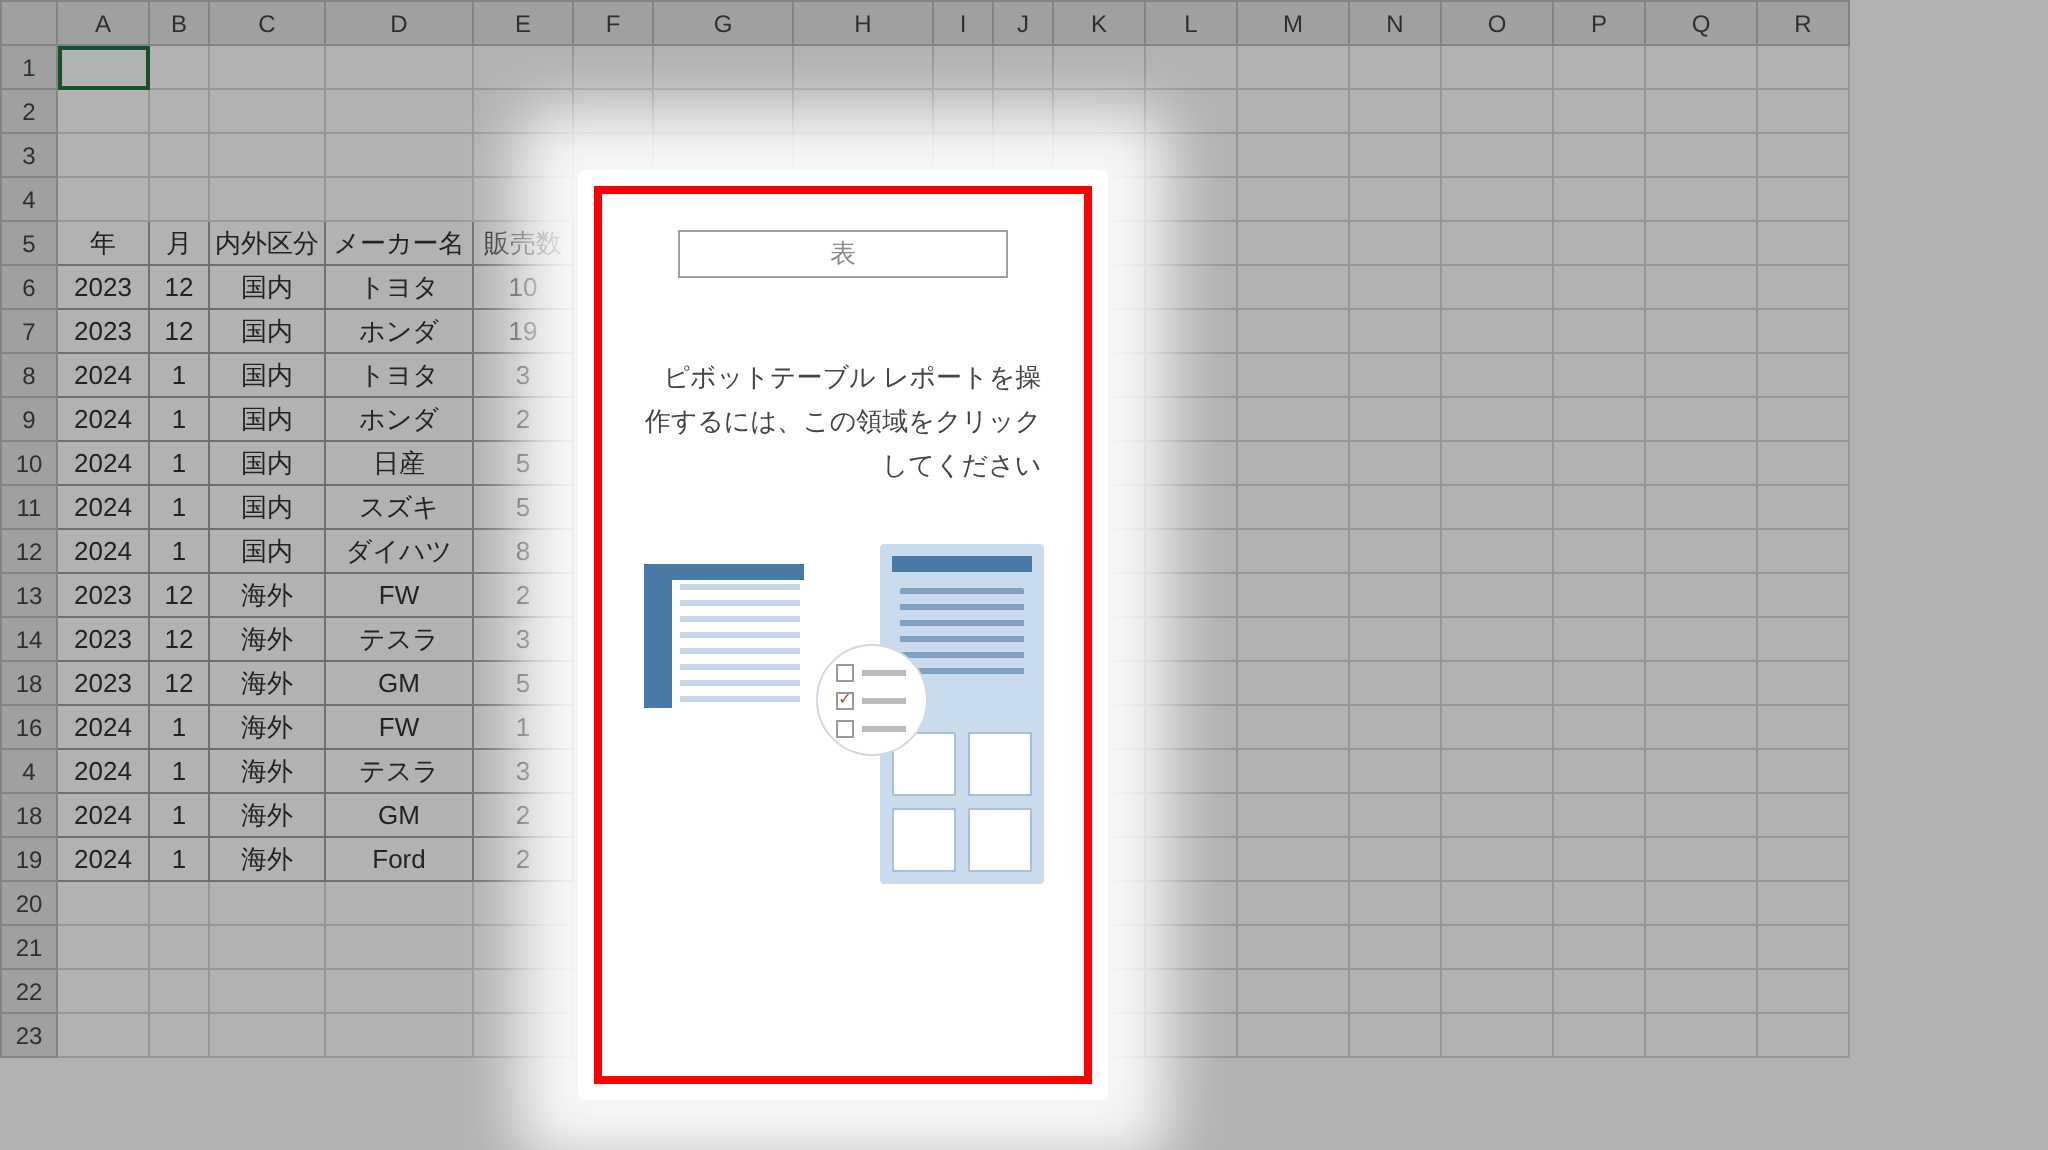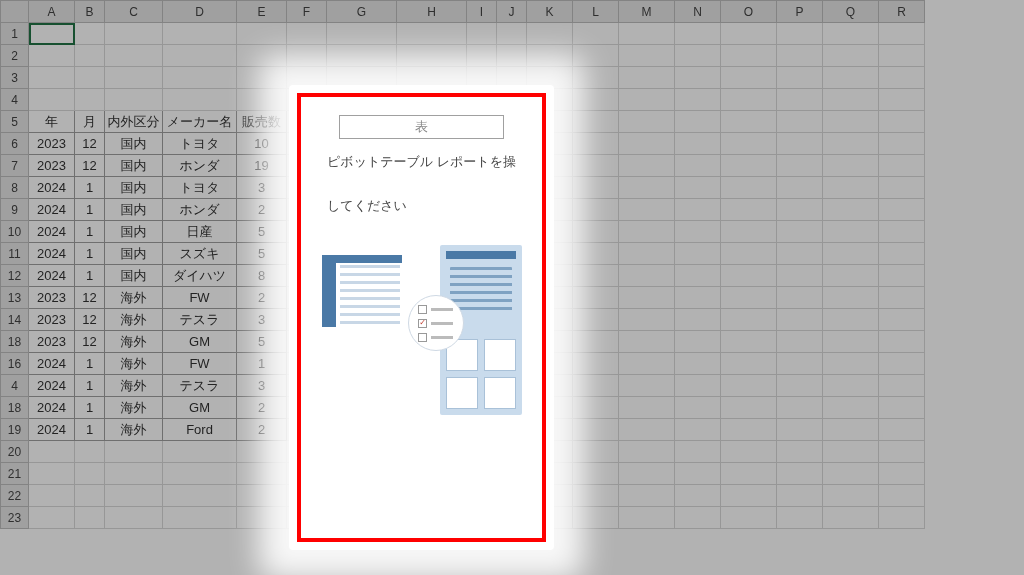--- a/index.html
+++ b/index.html
@@ -105,25 +105,26 @@
   .pivot-titlebox {
     width: 165px;
     border: 1px solid #a0a0a0;
     padding: 2px 0;
     text-align: center;
     color: #8a8a8a;
     font-size: 13px;
     margin-bottom: 12px;
   }
   .pivot-msg {
-    text-align: left;
+    text-align: right;
     font-size: 13px;
     line-height: 1.7;
     color: #444;
     padding: 0 4px;
+    margin-top: 27px;
   }
   .pivot-illu {
     margin-top: 28px;
     width: 200px;
     height: 180px;
     position: relative;
   }
   
   .il-table {
     position: absolute;
@@ -766,21 +767,21 @@
 </div>
 
 <div class="dim"></div>
 
 <div class="spotlight">
   <div class="pivot">
     <div class="pivot-inner">
       <div class="pivot-titlebox">表</div>
       <div class="pivot-msg">
         <span>ピボットテーブル レポートを操</span><br>
-        <br>
+        <span>作するには、この領域をクリック</span><br>
         <span>してください</span>
       </div>
       <div class="pivot-illu">
         <div class="il-table">
             <div class="rows"></div>
           </div>
         <div class="il-pane">
           <div class="pbar"></div>
           <div class="plines"></div>
           <div class="boxes">

